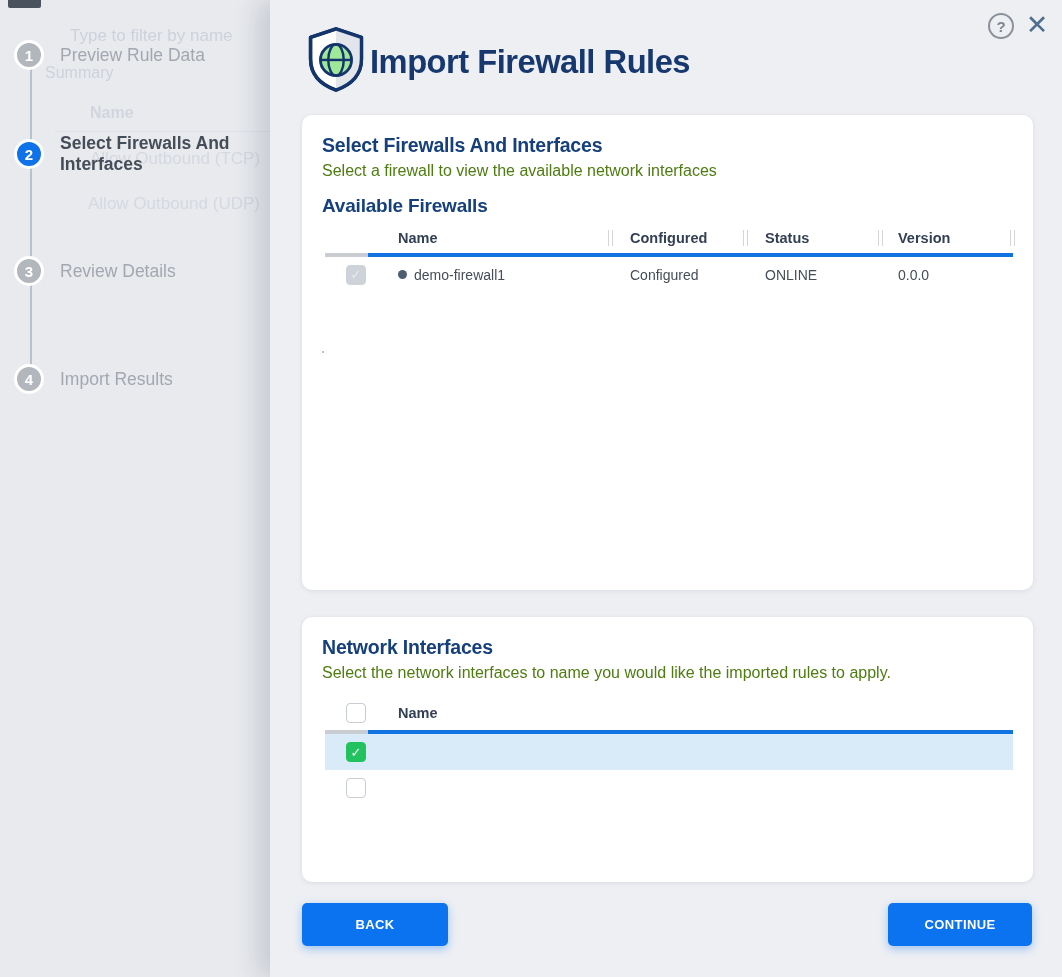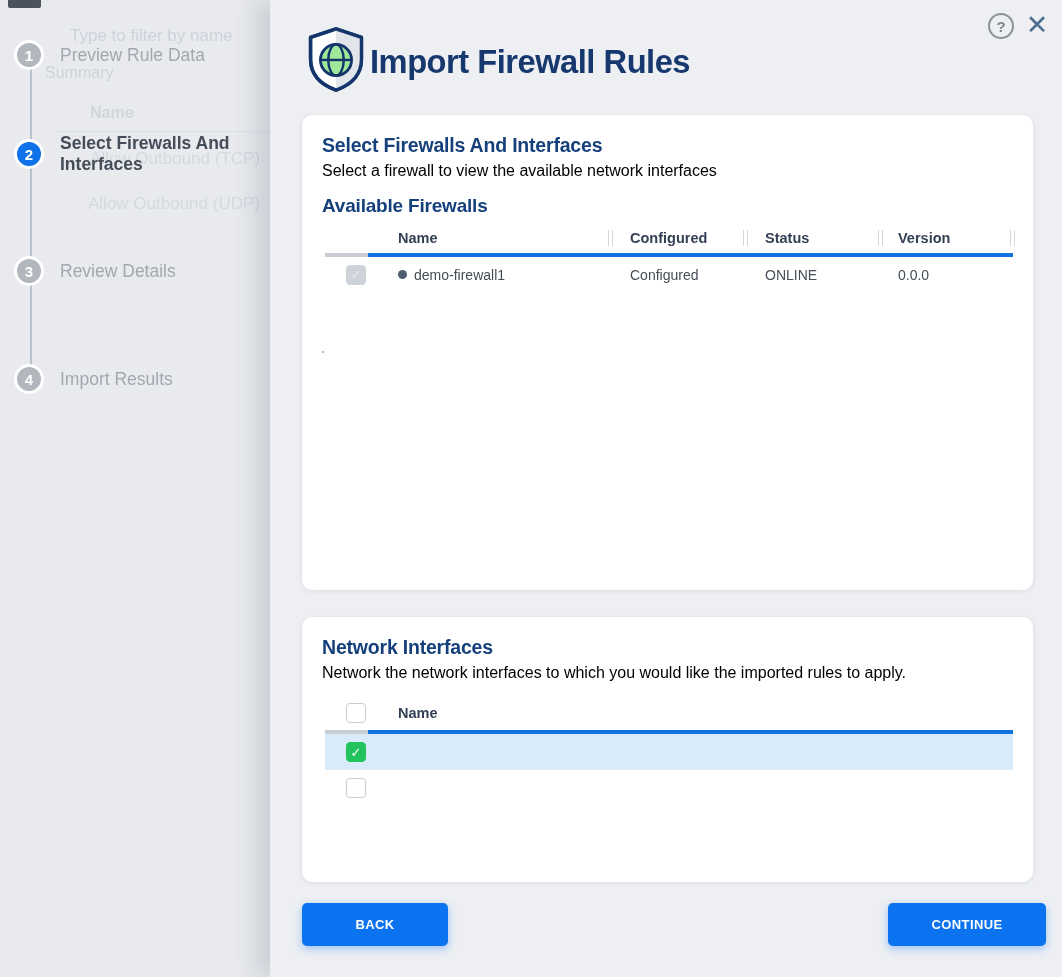--- a/index.html
+++ b/index.html
@@ -64,21 +64,21 @@
     background:transparent; border:none; }
 
   
   .card { position:absolute; left:32px; width:731px; background:#fff;
     border-radius:10px; box-shadow:0 1px 5px rgba(20,30,50,.09); padding:19px 20px; }
   .card-firewalls  { top:115px; height:475px; }
   .card-interfaces { top:617px; height:265px; }
 
   .card h2 { font-size:19.5px; font-weight:700; color:#15407b;
     letter-spacing:-.2px; }
-  .card .card-sub { font-size:16px; color:#000000; margin-top:5px; }
+  .card .card-sub { font-size:16px; color:#4d7c0f; margin-top:5px; }
   .card h3 { font-size:19px; font-weight:700; color:#15407b;
     letter-spacing:-.2px; margin-top:15px; }
 
   .table { margin-left:3px; margin-top:6px; position:relative; }
   .thead { display:flex; align-items:center; height:30px; position:relative; }
   .th { font-size:14.5px; font-weight:700; color:#333f54; }
   .underline { display:flex; height:4px; }
   .underline .seg-grey { width:43px; background:#c9cdd2; }
   .underline .seg-blue { flex:1; background:#1172e2; }
   .trow { display:flex; align-items:center; height:35px; position:relative; }
@@ -117,21 +117,21 @@
 
   .dot-artifact { position:absolute; left:20px; top:236px; width:2px; height:2px;
     background:#a2a8b1; border-radius:50%; }
 
   
   .btn { position:absolute; top:903px; height:43px; background:#0b72f0;
     color:#fff; font-family:"Liberation Sans",sans-serif; font-size:13px;
     font-weight:700; letter-spacing:.4px; border:none; border-radius:5px;
     cursor:pointer; box-shadow:0 3px 8px rgba(11,114,240,.35); }
   .btn-back { left:32px; width:146px; }
-  .btn-continue { left:618px; width:158px; }
+  .btn-continue { left:618px; width:144px; }
 </style>
 </head>
 <body>
 
 <div class="left-pane">
 
   <div class="dark-frag"></div>
   <div class="bg-text bg-filter">Type to filter by name</div>
   <div class="bg-text bg-summary">Summary</div>
   <div class="bg-text bg-colname">Name</div>
@@ -231,21 +231,21 @@
         <div class="col-config cell">Configured</div>
         <div class="col-status cell">ONLINE</div>
         <div class="col-version cell">0.0.0</div>
       </div>
     </div>
     <div class="dot-artifact"></div>
   </section>
 
   <section class="card card-interfaces">
     <h2>Network Interfaces</h2>
-    <p class="card-sub">Network the network interfaces to which you would like the imported rules to apply.</p>
+    <p class="card-sub">Select the network interfaces to name you would like the imported rules to apply.</p>
 
     <div class="table" style="margin-top:14px;">
       <div class="thead" style="height:34px;">
         <div class="col-check">
           <div class="checkbox"></div>
         </div>
         <div class="col-name-wide th">Name</div>
       </div>
       <div class="underline">
         <div class="seg-grey"></div>

